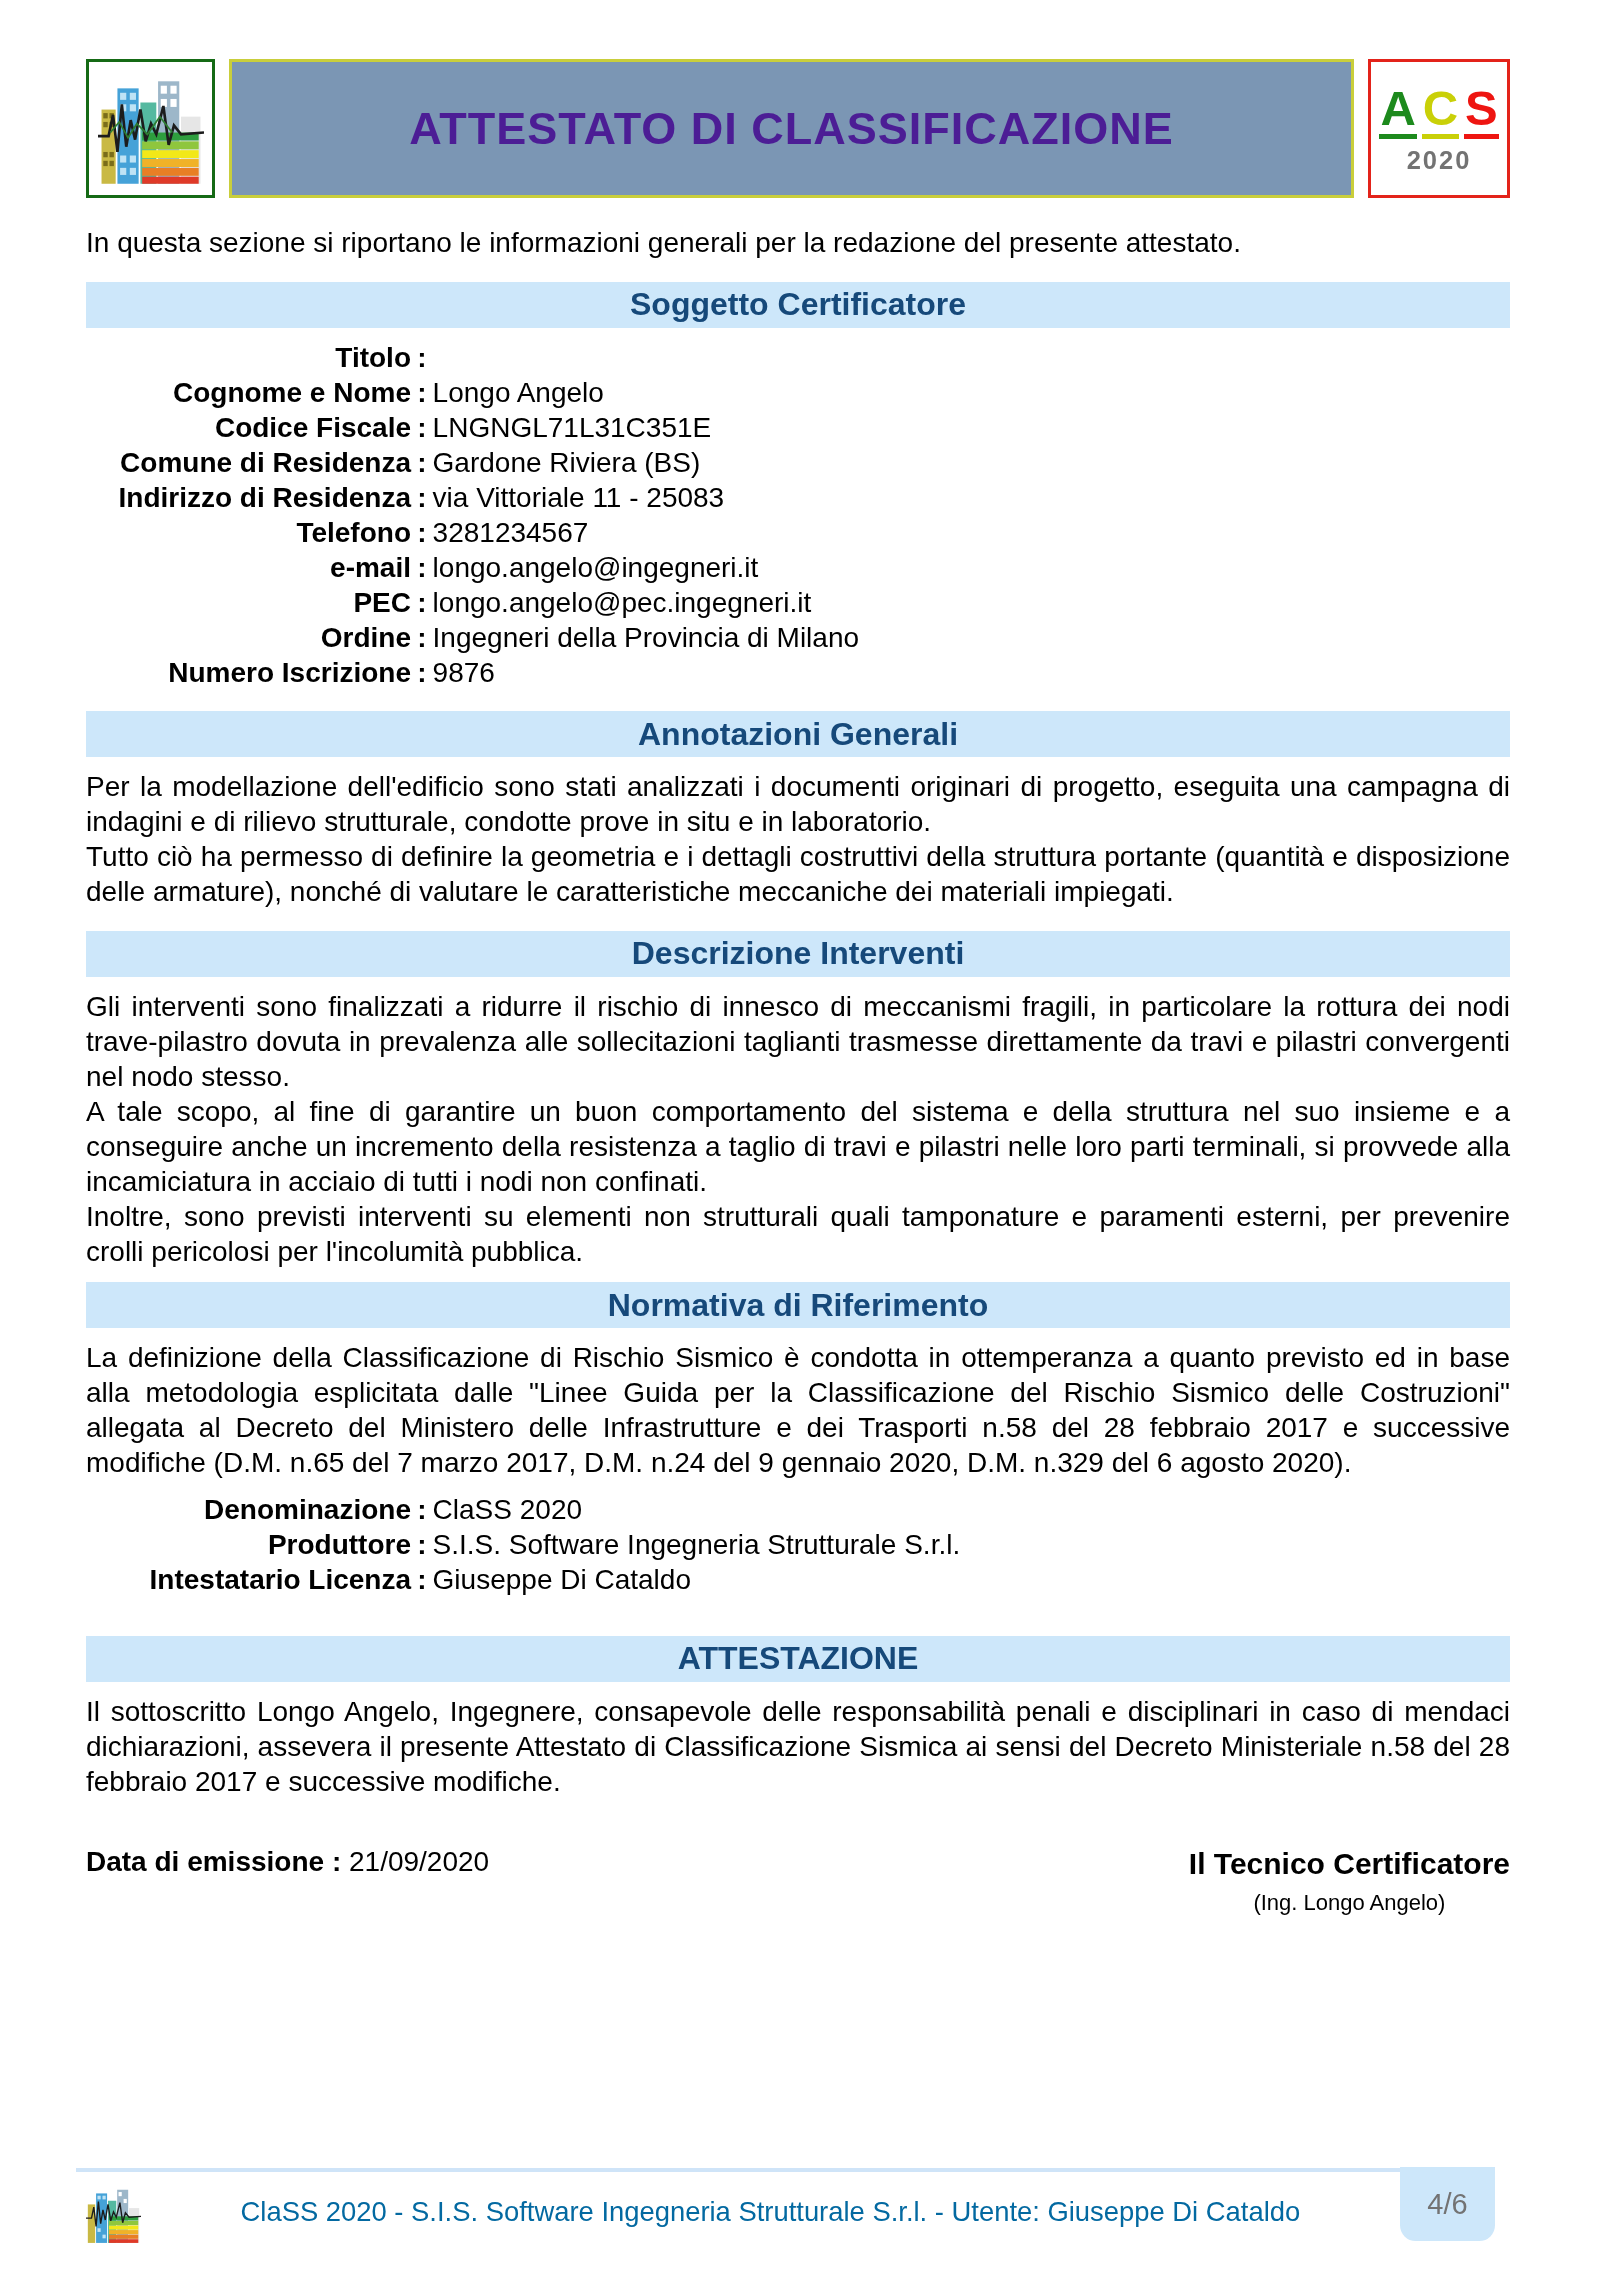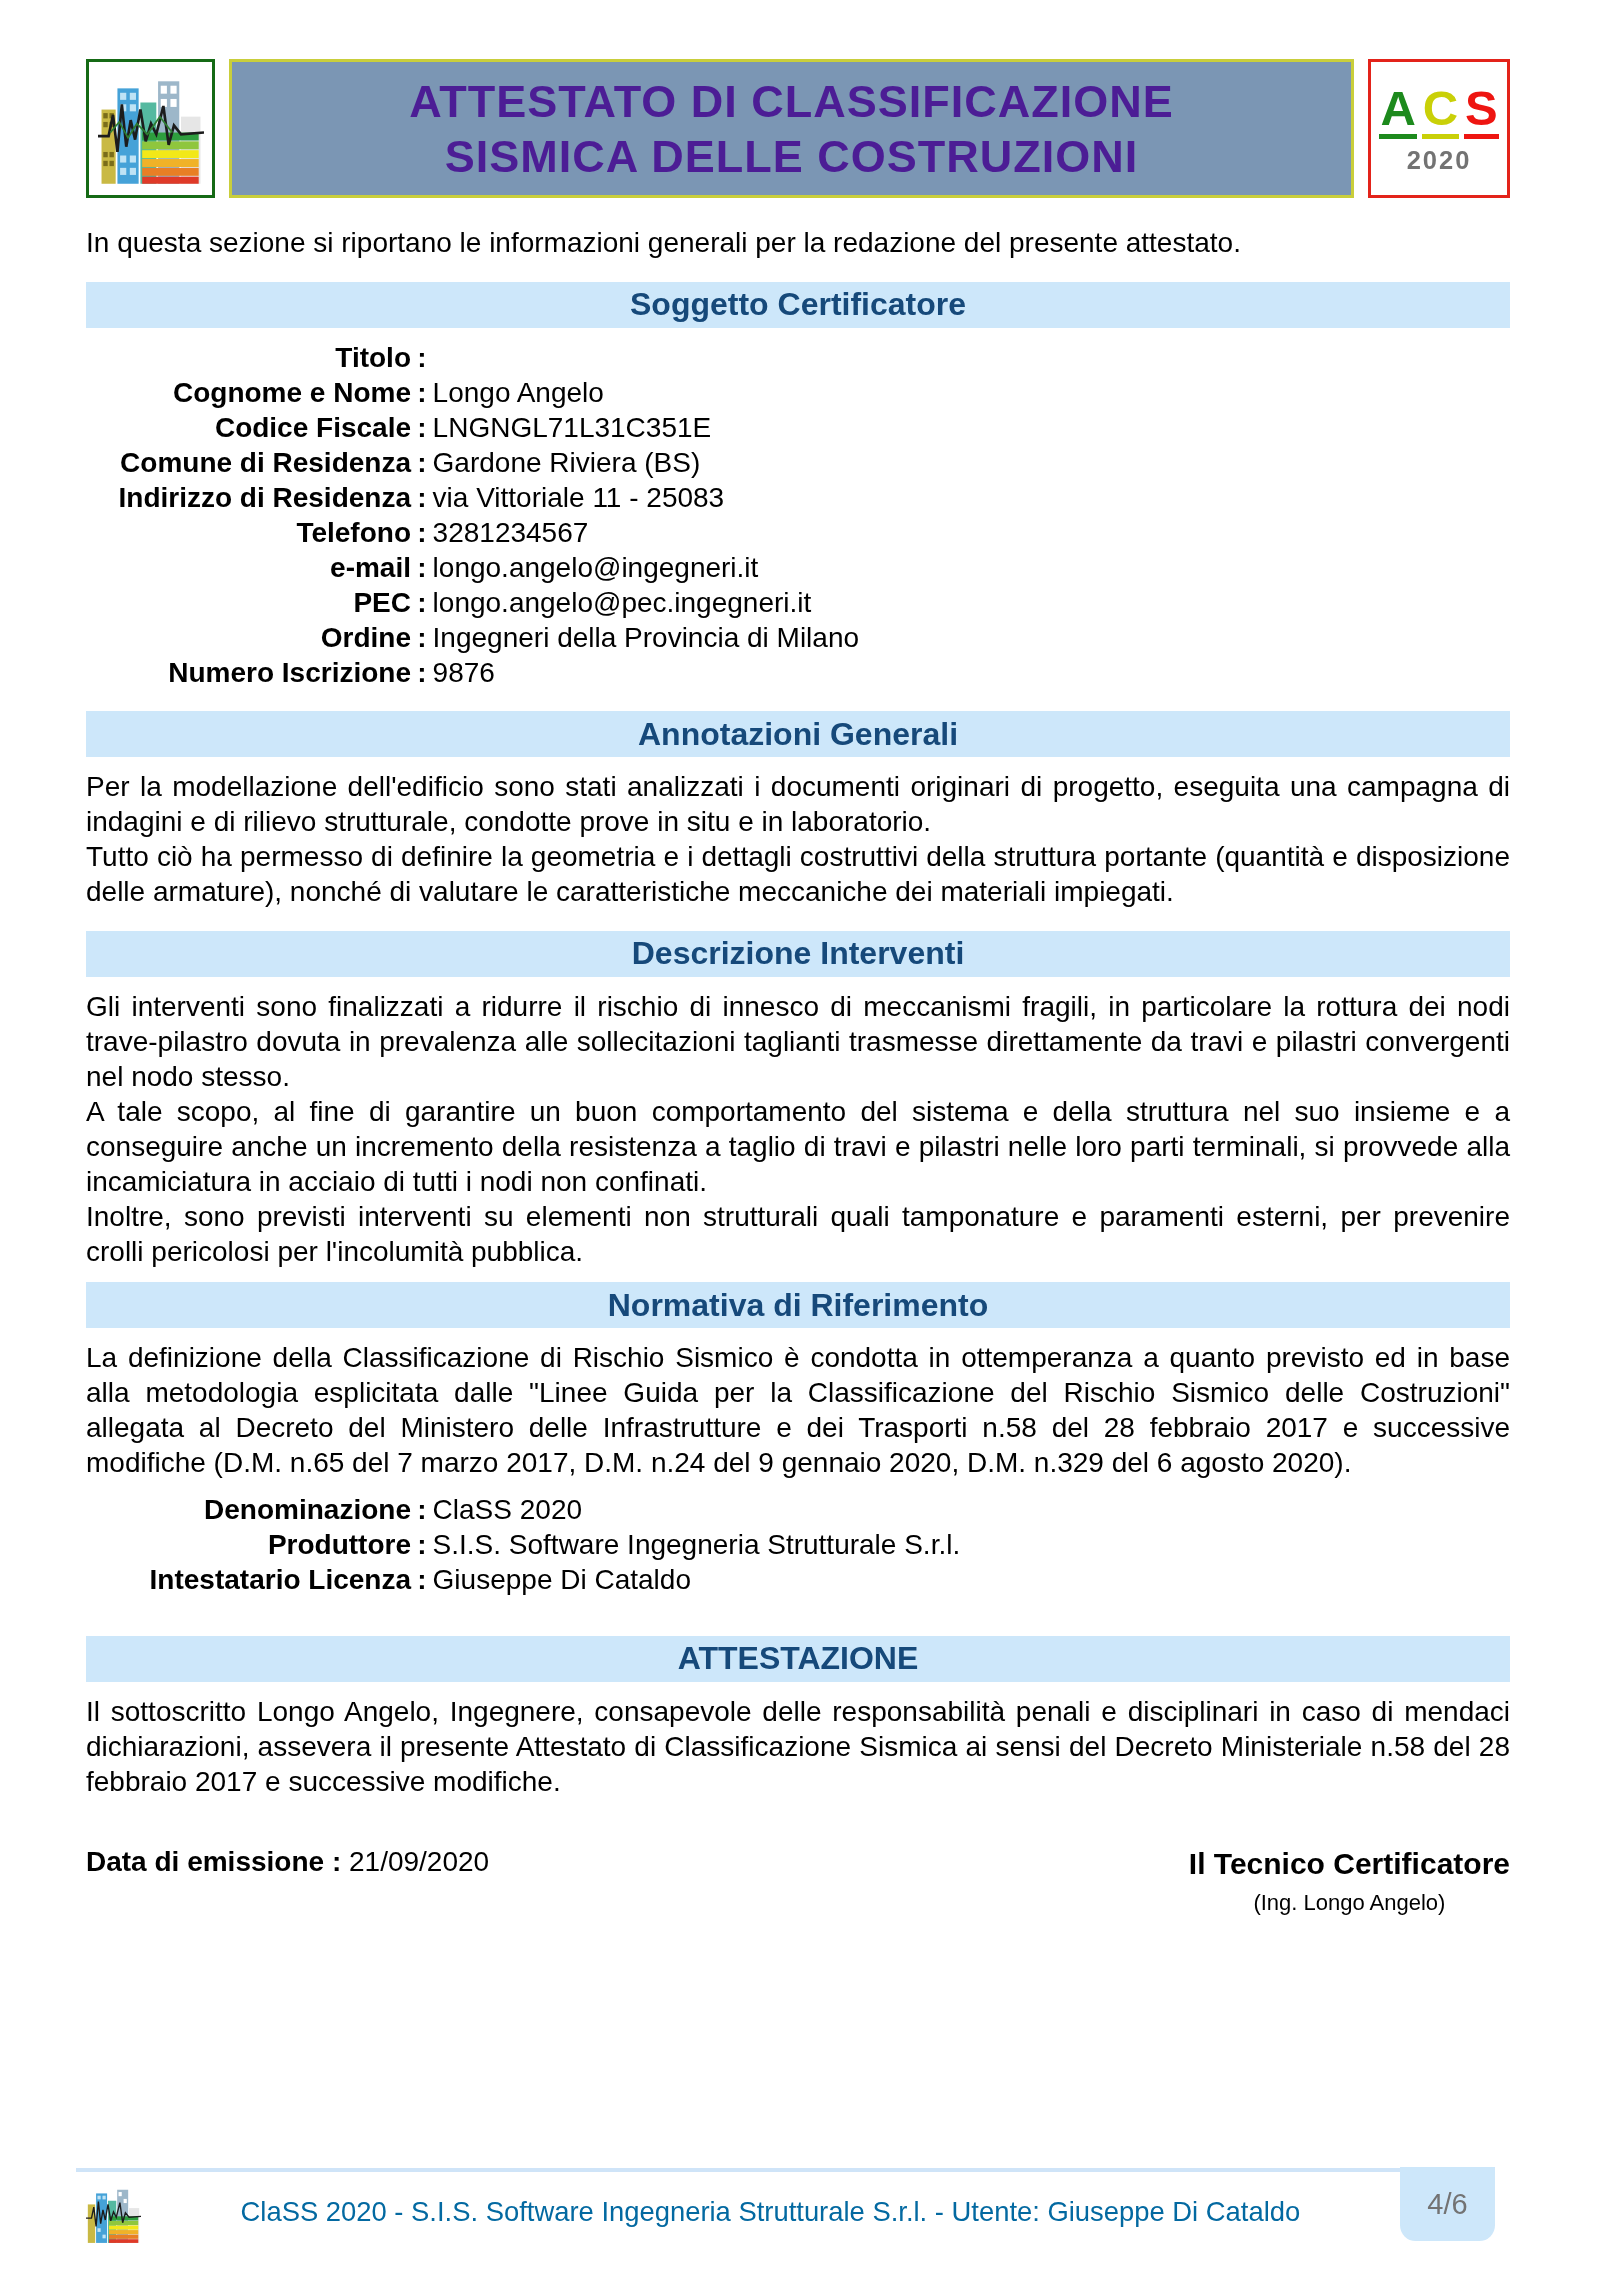--- a/index.html
+++ b/index.html
@@ -118,21 +118,20 @@
           <rect x="50" y="100" width="64" height="9" fill="#f0b228"></rect>
           <rect x="50" y="110" width="64" height="9" fill="#e87f25"></rect>
           <rect x="50" y="120" width="64" height="8" fill="#df3a28"></rect>
         </g>
         <polyline points="0,74 12,74 17,50 22,92 27,38 32,86 37,56 42,78 48,44 54,80 60,60 66,72 74,40 80,84 86,62 94,72 120,70" fill="none" stroke="#1c1c1c" stroke-width="3"></polyline>
         <polyline points="14,70 24,58 34,76 44,60 56,72 70,52 84,70" fill="none" stroke="#2e7d32" stroke-width="2"></polyline>
       </svg>
     </div>
     <div class="banner">
       <div>ATTESTATO DI CLASSIFICAZIONE</div>
-      <div>SISMICA DELLE COSTRUZIONI</div>
     </div>
     <div class="acs-box">
       <div class="acs-letters">
         <span class="acs-a">A</span>
           <span class="acs-c">C</span>
           <span class="acs-s">S</span>
       </div>
       <div class="acs-year">2020</div>
     </div>
   </div>

